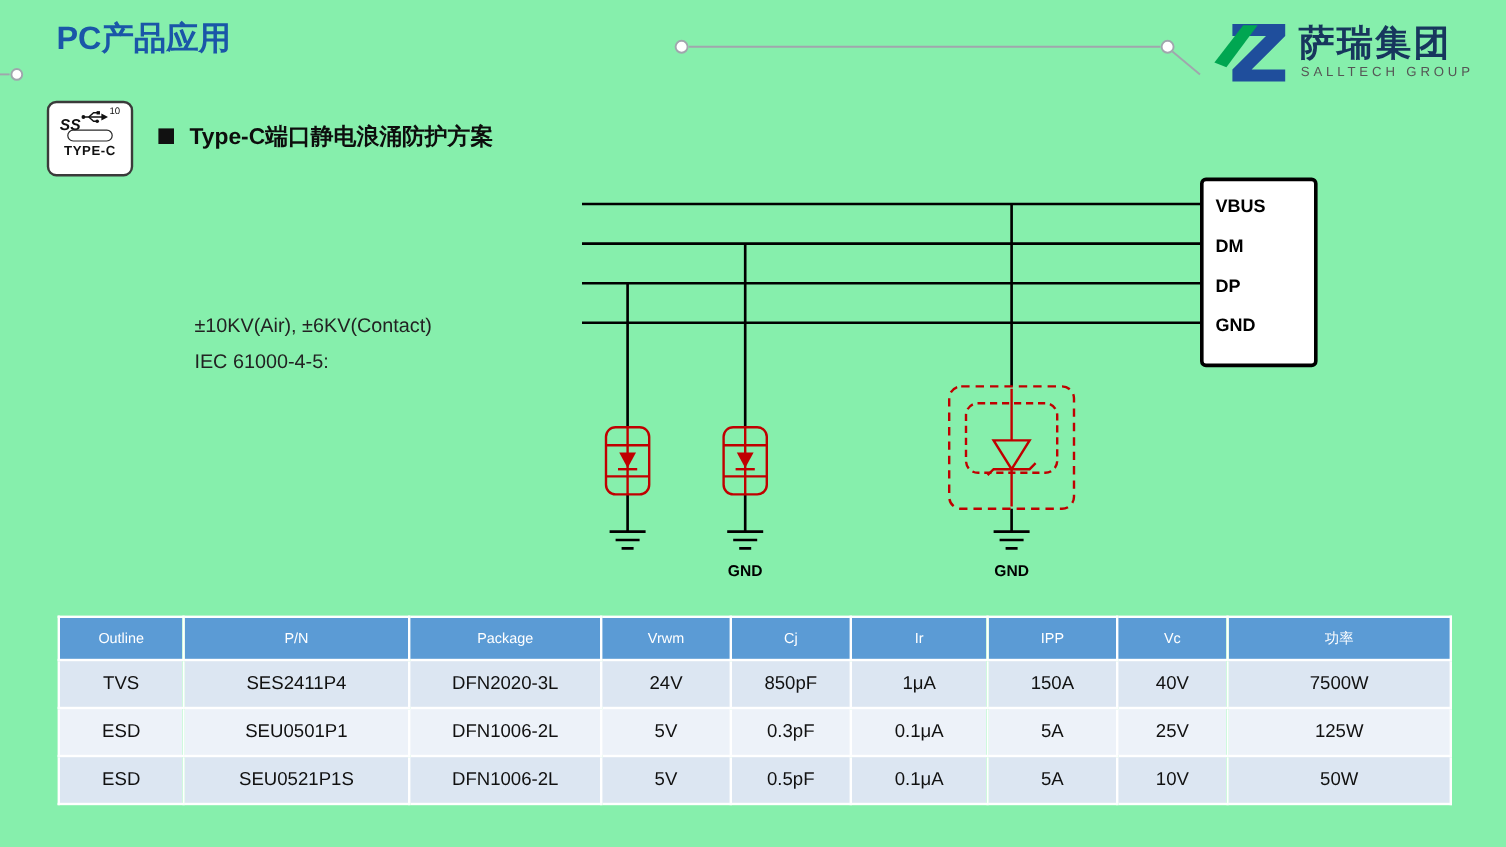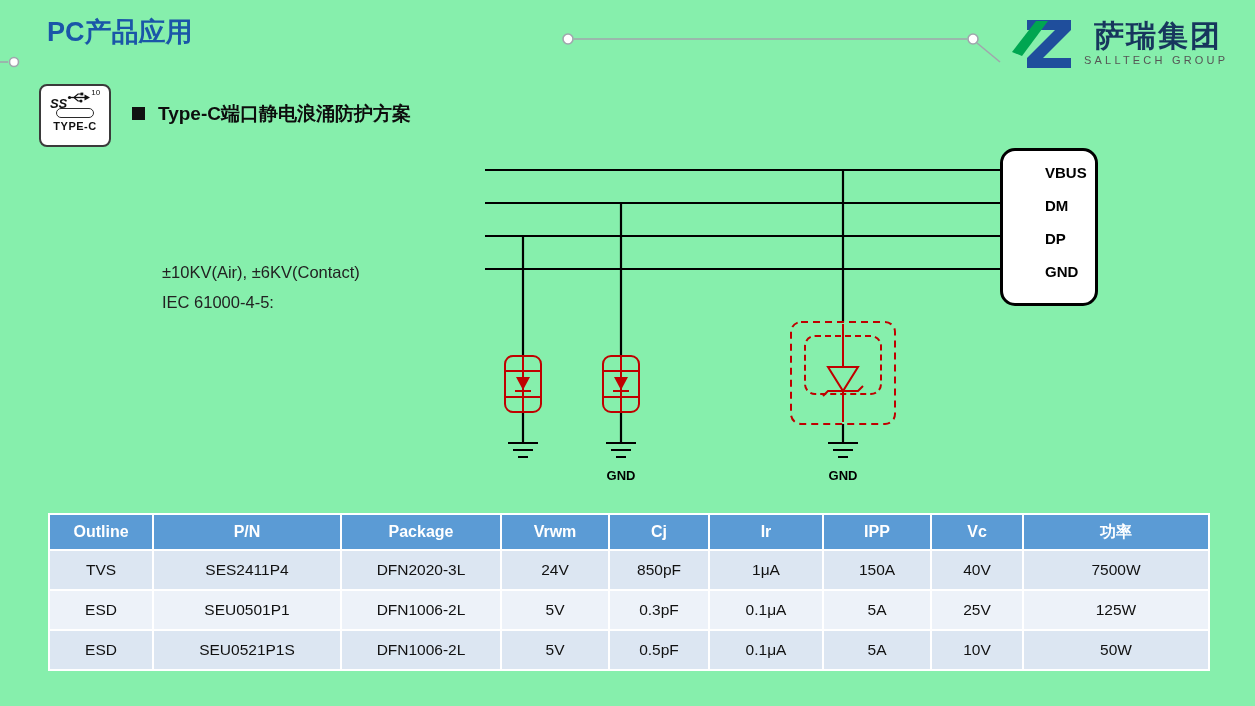--- a/index.html
+++ b/index.html
@@ -9,21 +9,21 @@
     font-family: "Liberation Sans", "DejaVu Sans", sans-serif; overflow: hidden;
   }
   
   .title { position: absolute; left: 47px; top: 14px; margin: 0;
            font-size: 27px; font-weight: bold; color: #1A56A8; }
   
   .decor, .circuit { position: absolute; left: 0; top: 0; pointer-events: none; }
   
   .logo { position: absolute; left: 1010px; top: 12px; width: 232px; height: 66px; }
   .logo-mark { position: absolute; left: 0; top: 4px; }
-  .logo-name { position: absolute; left: 84px; top: 4px; font-size: 30px; font-weight: bold;
+  .logo-name { position: absolute; left: 72px; top: 4px; font-size: 30px; font-weight: bold;
                color: #17365D; letter-spacing: 2px; white-space: nowrap; }
   .logo-sub  { position: absolute; left: 74px; top: 42px; font-size: 11px; color: #555;
                letter-spacing: 3.2px; white-space: nowrap; text-align: center; }
   
   .typec-badge { position: absolute; left: 39px; top: 84px; width: 72px; height: 63px;
                  border: 2px solid #3a3a3a; border-radius: 8px; background: #fff;
                  display: flex; flex-direction: column; align-items: center; padding-top: 3px; }
   .ss-row { display: flex; align-items: center; justify-content: center; height: 16px; }
   .ss-text { font-style: italic; font-weight: bold; font-size: 13px; color: #111; margin-top: 12px; }
   .ss-sup { font-size: 8px; position: relative; top: -5px; color: #111; }
@@ -33,34 +33,34 @@
   
   .heading { position: absolute; left: 132px; top: 101px; display: flex; align-items: flex-start; }
   .bullet { width: 13px; height: 13px; background: #111; margin: 6px 13px 0 0; }
   .heading-text { font-size: 19px; font-weight: bold; color: #0d0d0d; }
   
   .specs { position: absolute; left: 162px; top: 257px; font-size: 16.5px;
            line-height: 30px; color: #222; }
   .specs .gap { }
   
   .port-box { position: absolute; left: 1000px; top: 148px; width: 98px; height: 158px;
-              background: #fff; border: 3px solid #000; border-radius: 15px; padding-left: 32px; }
+              background: #fff; border: 3px solid #000; border-radius: 5px; }
   .port-label { height: 33px; line-height: 33px; padding-left: 10px;
                 font-size: 15px; font-weight: bold; color: #000; }
   .port-label:first-child { margin-top: 5px; }
   
   .gnd-label { position: absolute; width: 50px; text-align: center;
                font-size: 13px; font-weight: bold; color: #000; }
   
   .parts-table { position: absolute; left: 48px; top: 513px; border-collapse: collapse;
                  table-layout: fixed; }
   .parts-table th, .parts-table td { border: 2px solid #fff; text-align: center;
                  padding: 0; overflow: hidden; white-space: nowrap; }
   .parts-table th { background: #5B9BD5; color: #fff; height: 36px;
-                    font-weight: bold; font-size: 16px; }
+                    font-weight: normal; font-size: 12px; }
   .parts-table td { height: 40px; color: #111; font-size: 15.5px; margin-top: 20px; }
   .parts-table tbody tr:nth-child(odd)  td { background: #DCE6F2; }
   .parts-table tbody tr:nth-child(even) td { background: #EDF2F9; }
   .wire-thick { stroke: #000; stroke-width: 2.2; fill: none; }
   .red { stroke: #C00000; stroke-width: 2; fill: none; }
   .redfill { fill: #C00000; stroke: none; }
   .gray { stroke: #A0A6AD; stroke-width: 1.6; fill: none; }
   .graycirc { stroke: #A0A6AD; stroke-width: 1.6; fill: #fff; }
 </style>
 </head>

